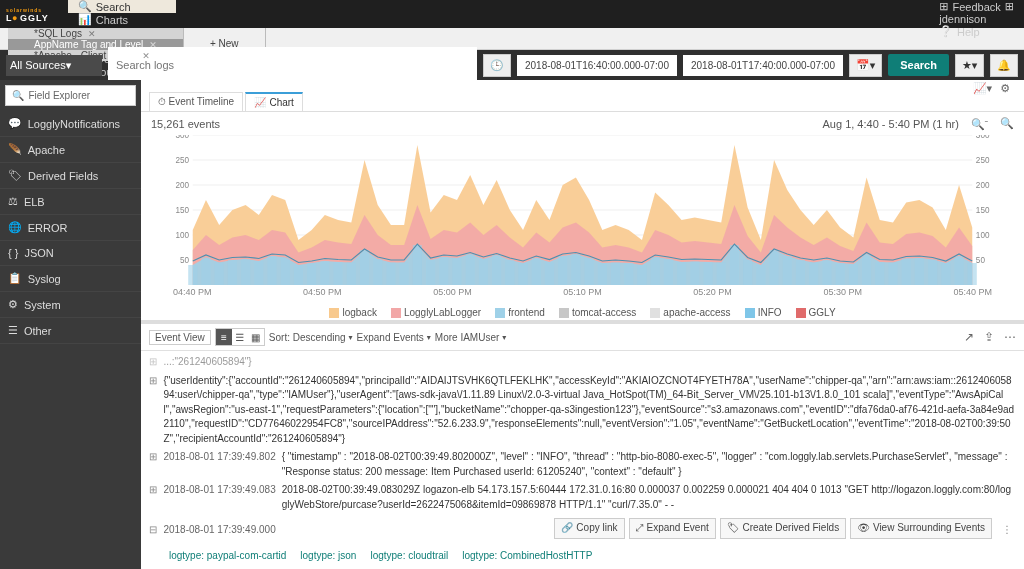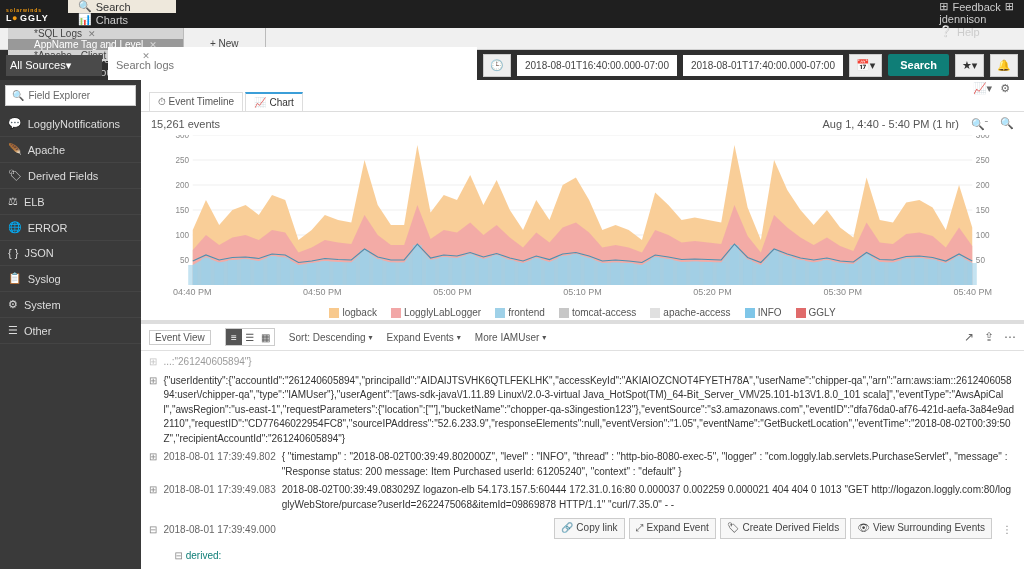--- a/index.html
+++ b/index.html
@@ -31,21 +31,21 @@
 .ctab{padding:3px 8px;font-size:10px;color:#555;background:#fff;border:1px solid #ddd;border-bottom:none;cursor:pointer}
 .ctab.active{border-top:2px solid #3b9ed8;color:#333}
 .chart-head{display:flex;align-items:center;justify-content:space-between;padding:4px 10px;font-size:11px;color:#555}
 .chart-icons{display:flex;gap:12px;align-items:center}
 .chart-area{height:170px;position:relative;padding:0 30px}
 .chart-svg{width:100%;height:150px}
 .legend{display:flex;gap:14px;justify-content:center;font-size:10px;padding:2px 0;color:#555}
 .leg-item{display:flex;align-items:center;gap:3px}
 .leg-sw{width:10px;height:10px}
 .split{height:4px;background:#ddd;cursor:row-resize}
-.events-toolbar{display:flex;align-items:center;gap:14px;padding:4px 8px;border-bottom:1px solid #e0e0e0;font-size:10px;color:#555}
+.events-toolbar{display:flex;align-items:center;gap:4px;padding:4px 8px;border-bottom:1px solid #e0e0e0;font-size:10px;color:#555}
 .et-btn{display:flex;align-items:center;gap:3px;cursor:pointer}
 .et-btn .arrow{font-size:8px}
 .et-label{background:#fff;border:1px solid #ccc;padding:1px 5px}
 .view-icons{display:flex;border:1px solid #ccc}
 .view-icons span{width:16px;height:16px;display:flex;align-items:center;justify-content:center;cursor:pointer;font-size:10px}
 .view-icons span.active{background:#555;color:#fff}
 .et-right{margin-left:auto;display:flex;gap:10px;font-size:12px;color:#666}
 .events{flex:1;overflow:auto;font-family:Menlo,Consolas,monospace;font-size:10px;padding:4px 8px;line-height:1.45}
 .evt{display:flex;gap:6px;margin-bottom:4px;word-break:break-all}
 .evt-toggle{color:#888;cursor:pointer;user-select:none;flex-shrink:0}
@@ -395,18 +395,19 @@
         <span class="evt-ts">2018-08-01 17:39:49.000</span>
         <span class="spacer"></span>
         <div class="evt-actions" id="evt-actions">
             <span class="evt-action"><span>🔗</span>Copy link</span>
             <span class="evt-action"><span>⤢</span>Expand Event</span>
             <span class="evt-action"><span>🏷</span>Create Derived Fields</span>
             <span class="evt-action"><span>👁</span>View Surrounding Events</span>
           </div>
         <span style="color:#888;cursor:pointer;padding:0 4px">⋮</span>
       </div>
+      <div class="logtypes" id="logtypes"><span>logtype: paypal-com-cartid</span><span>logtype: json</span><span>logtype: cloudtrail</span><span>logtype: CombinedHostHTTP</span></div>
       <div class="tree" id="tree">
           <div class="tree-row">  <span class="tk">⊟</span> <span class="k">derived:</span> <span class="v"></span></div>
         </div>
     </div>
   </div>
 </div>
 
 </body></html>

